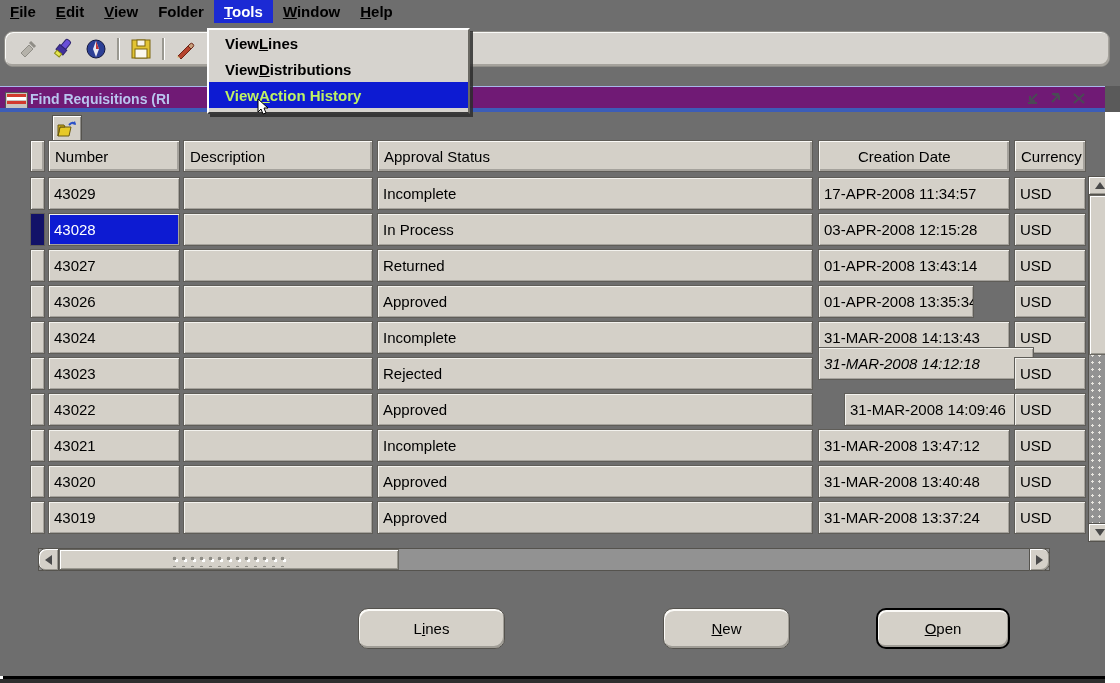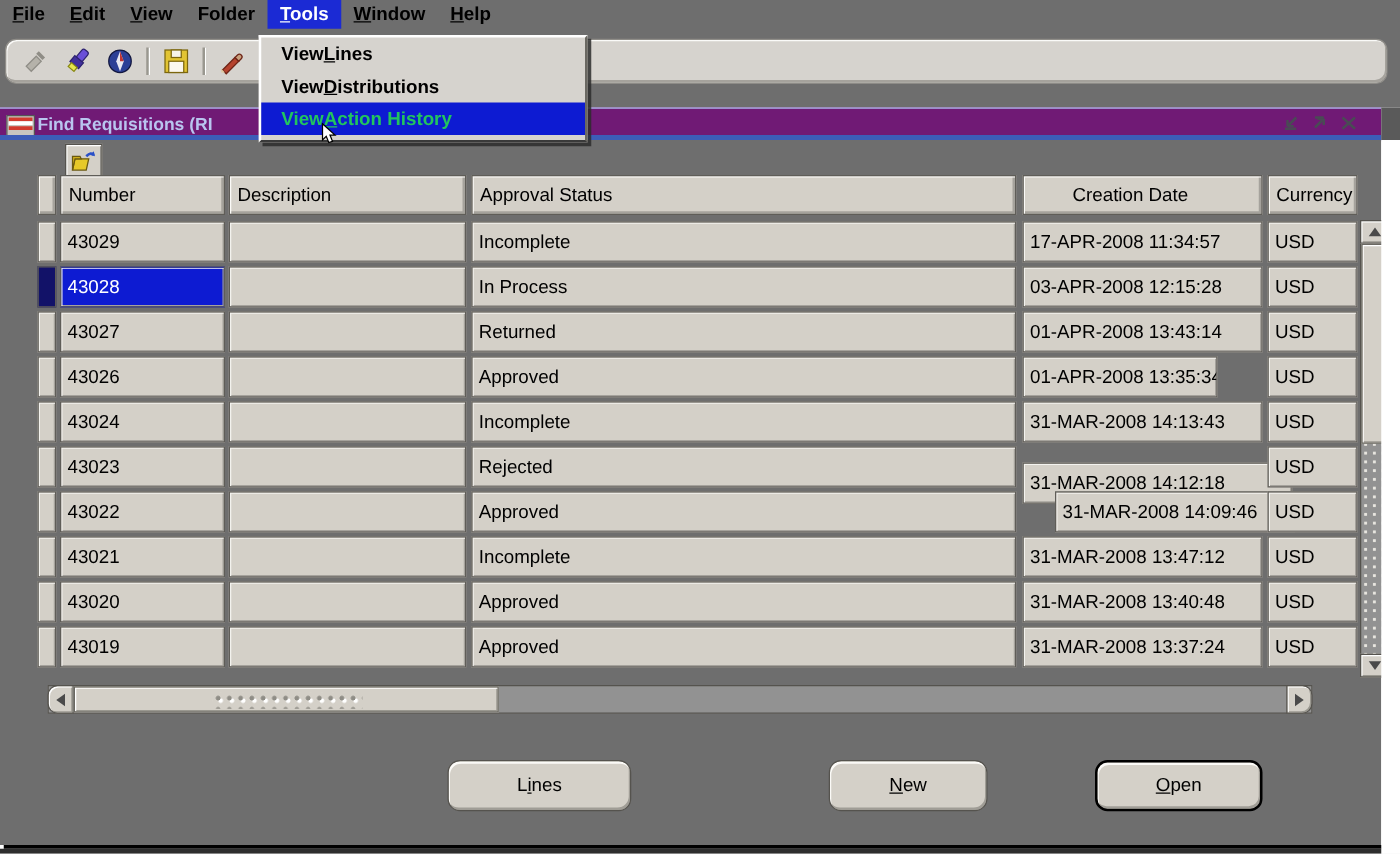--- a/index.html
+++ b/index.html
@@ -61,21 +61,21 @@
 
   
   .form-btn{position:absolute;top:496px;height:41px;background:#d4d0c8;border:1px solid #55534e;border-radius:10px;box-shadow:inset 1px 2px 0 #fbfaf7, inset -1px -2px 0 #a09d96;font-size:15px;color:#000;display:flex;align-items:center;justify-content:center;font-family:inherit;}
   .form-btn u{text-decoration:underline;}
   .form-btn.default{border:2px solid #000;}
 
   
   #tools-menu{position:absolute;left:207px;top:28px;width:263px;height:86px;background:#d6d3ce;border-top:2px solid #ffffff;border-left:2px solid #ffffff;border-right:2px solid #6a6862;border-bottom:2px solid #3a3a3a;box-shadow:3px 3px 0 rgba(45,45,45,.85);box-sizing:border-box;z-index:50;}
   .dd-item{height:26px;display:flex;align-items:center;padding-left:16px;font-size:15px;font-weight:700;color:#000;white-space:nowrap;}
   .dd-item u{text-decoration:underline;}
-  .dd-item.highlight{background:#0d1bd2;color:#22c55e;}
+  .dd-item.highlight{background:#0d1bd2;color:#bef264;}
   #cursor{position:absolute;left:48px;top:68px;z-index:60;}
 </style>
 </head>
 <body>
 
 <div id="screen">
 
   <div id="menubar">
       <div class="menu-item"><u>F</u>ile</div>
       <div class="menu-item"><u>E</u>dit</div>
@@ -241,21 +241,21 @@
           <div class="selector" style="left: 0px; top: 181px;"></div>
           <div class="cell" style="left: 18px; top: 181px; width: 132px;">43024</div>
           <div class="cell" style="left: 153px; top: 181px; width: 190px;"></div>
           <div class="cell" style="left: 347px; top: 181px; width: 436px;">Incomplete</div>
           <div class="cell" style="left: 788px; top: 181px; width: 192px;">31-MAR-2008 14:13:43</div>
           <div class="cell" style="left: 984px; top: 181px; width: 72px;">USD</div>
           <div class="selector" style="left: 0px; top: 217px;"></div>
           <div class="cell" style="left: 18px; top: 217px; width: 132px;">43023</div>
           <div class="cell" style="left: 153px; top: 217px; width: 190px;"></div>
           <div class="cell" style="left: 347px; top: 217px; width: 436px;">Rejected</div>
-          <div class="cell" style="left: 788px; top: 230px; width: 216px;">31-MAR-2008 14:12:18</div>
+          <div class="cell" style="left: 788px; top: 207px; width: 216px; font-style: italic;">31-MAR-2008 14:12:18</div>
           <div class="cell" style="left: 984px; top: 217px; width: 72px;">USD</div>
           <div class="selector" style="left: 0px; top: 253px;"></div>
           <div class="cell" style="left: 18px; top: 253px; width: 132px;">43022</div>
           <div class="cell" style="left: 153px; top: 253px; width: 190px;"></div>
           <div class="cell" style="left: 347px; top: 253px; width: 436px;">Approved</div>
           <div class="cell" style="left: 788px; top: 253px; width: 192px; margin-left: 26px;">31-MAR-2008 14:09:46</div>
           <div class="cell" style="left: 984px; top: 253px; width: 72px;">USD</div>
           <div class="selector" style="left: 0px; top: 289px;"></div>
           <div class="cell" style="left: 18px; top: 289px; width: 132px;">43021</div>
           <div class="cell" style="left: 153px; top: 289px; width: 190px;"></div>

